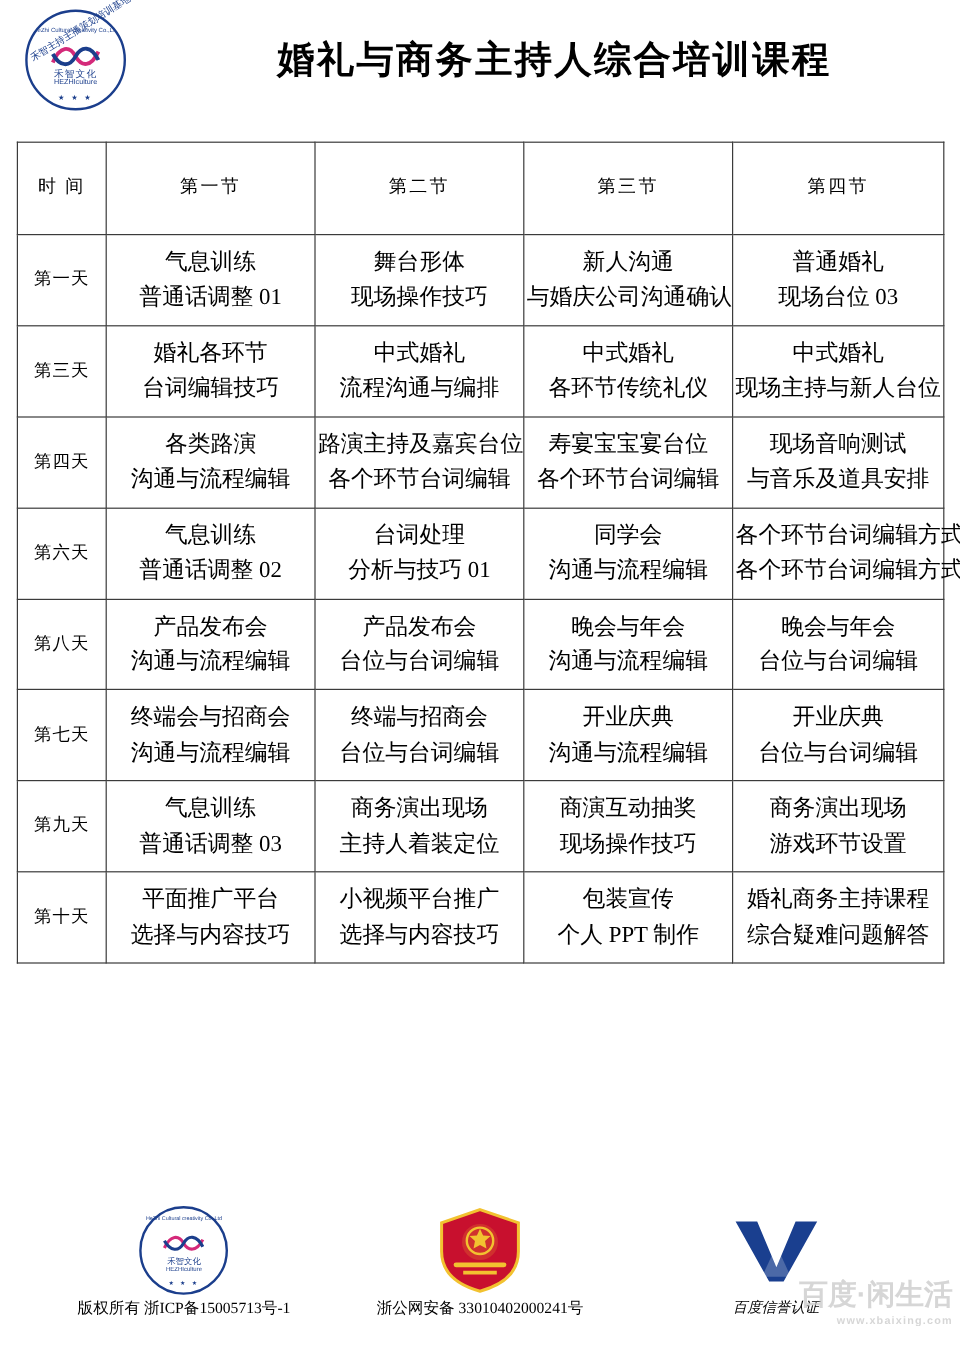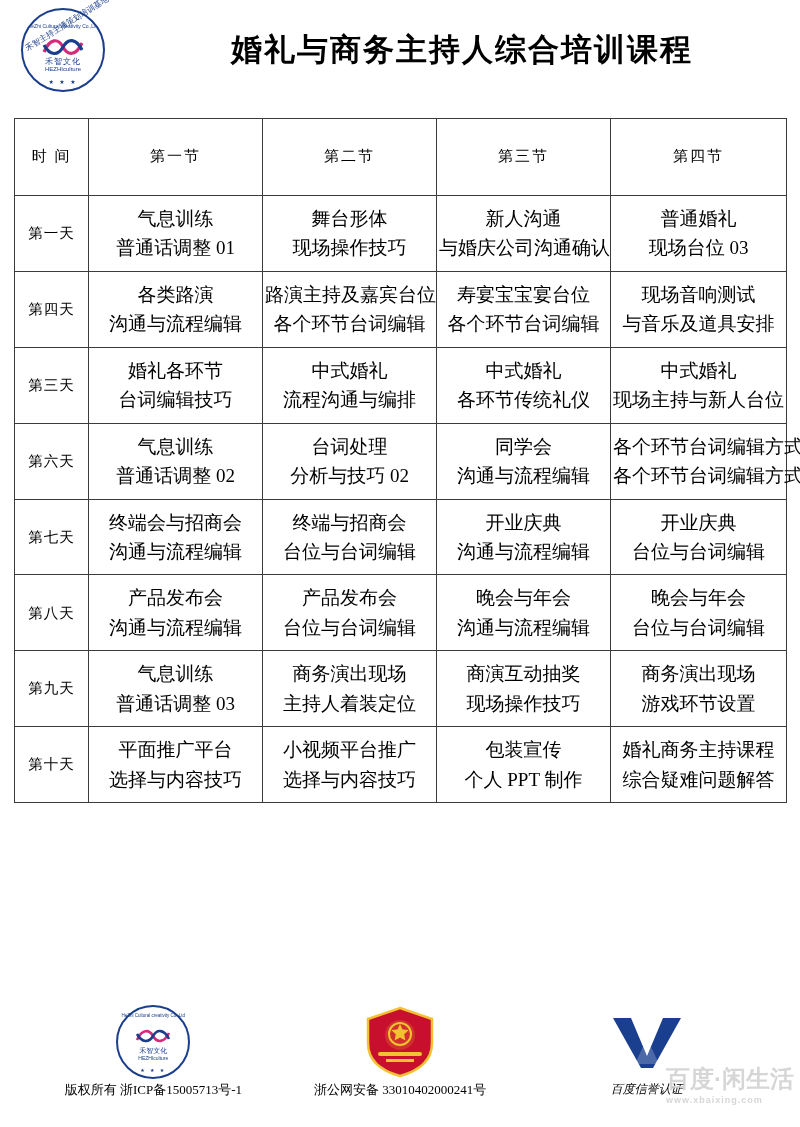--- a/index.html
+++ b/index.html
@@ -247,20 +247,21 @@
     color: #c9c9c9;
     opacity: .75;
     font-family: "Liberation Sans", sans-serif;
     white-space: nowrap;
     pointer-events: none;
     font-weight: bold;
   }
   .watermark small {
     display: block;
     font-size: 9px;
+    text-align: right;
     letter-spacing: 1px;
   }
 </style>
 </head>
 <body>
 
 <div class="page">
 
   <div class="header">
     <div class="logo-wrap">
@@ -313,111 +314,111 @@
             <td>
               <span class="cell-line">新人沟通</span>
               <span class="cell-line">与婚庆公司沟通确认</span>
             </td>
             <td>
               <span class="cell-line">普通婚礼</span>
               <span class="cell-line">现场台位 03</span>
             </td>
           </tr>
           <tr>
+            <td class="daycell">第三天</td>
+            <td>
+              <span class="cell-line">婚礼各环节</span>
+              <span class="cell-line">台词编辑技巧</span>
+            </td>
+            <td>
+              <span class="cell-line">中式婚礼</span>
+              <span class="cell-line">流程沟通与编排</span>
+            </td>
+            <td>
+              <span class="cell-line">中式婚礼</span>
+              <span class="cell-line">各环节传统礼仪</span>
+            </td>
+            <td>
+              <span class="cell-line">中式婚礼</span>
+              <span class="cell-line">现场主持与新人台位</span>
+            </td>
+          </tr>
+          <tr>
             <td class="daycell">第四天</td>
             <td>
               <span class="cell-line">各类路演</span>
               <span class="cell-line">沟通与流程编辑</span>
             </td>
             <td>
               <span class="cell-line">路演主持及嘉宾台位</span>
               <span class="cell-line">各个环节台词编辑</span>
             </td>
             <td>
               <span class="cell-line">寿宴宝宝宴台位</span>
               <span class="cell-line">各个环节台词编辑</span>
             </td>
             <td>
               <span class="cell-line">现场音响测试</span>
               <span class="cell-line">与音乐及道具安排</span>
             </td>
           </tr>
           <tr>
-            <td class="daycell">第三天</td>
-            <td>
-              <span class="cell-line">婚礼各环节</span>
-              <span class="cell-line">台词编辑技巧</span>
-            </td>
-            <td>
-              <span class="cell-line">中式婚礼</span>
-              <span class="cell-line">流程沟通与编排</span>
-            </td>
-            <td>
-              <span class="cell-line">中式婚礼</span>
-              <span class="cell-line">各环节传统礼仪</span>
-            </td>
-            <td>
-              <span class="cell-line">中式婚礼</span>
-              <span class="cell-line">现场主持与新人台位</span>
-            </td>
-          </tr>
-          <tr>
             <td class="daycell">第六天</td>
             <td>
               <span class="cell-line">气息训练</span>
               <span class="cell-line">普通话调整 02</span>
             </td>
             <td>
               <span class="cell-line">台词处理</span>
-              <span class="cell-line">分析与技巧 02</span>
+              <span class="cell-line">分析与技巧 01</span>
             </td>
             <td>
               <span class="cell-line">同学会</span>
               <span class="cell-line">沟通与流程编辑</span>
             </td>
             <td>
               <span class="cell-line">各个环节台词编辑方式</span>
               <span class="cell-line">各个环节台词编辑方式</span>
             </td>
           </tr>
           <tr>
+            <td class="daycell">第八天</td>
+            <td>
+              <span class="cell-line">产品发布会</span>
+              <span class="cell-line">沟通与流程编辑</span>
+            </td>
+            <td>
+              <span class="cell-line">产品发布会</span>
+              <span class="cell-line">台位与台词编辑</span>
+            </td>
+            <td>
+              <span class="cell-line">晚会与年会</span>
+              <span class="cell-line">沟通与流程编辑</span>
+            </td>
+            <td>
+              <span class="cell-line">晚会与年会</span>
+              <span class="cell-line">台位与台词编辑</span>
+            </td>
+          </tr>
+          <tr>
             <td class="daycell">第七天</td>
             <td>
               <span class="cell-line">终端会与招商会</span>
               <span class="cell-line">沟通与流程编辑</span>
             </td>
             <td>
               <span class="cell-line">终端与招商会</span>
               <span class="cell-line">台位与台词编辑</span>
             </td>
             <td>
               <span class="cell-line">开业庆典</span>
               <span class="cell-line">沟通与流程编辑</span>
             </td>
             <td>
               <span class="cell-line">开业庆典</span>
-              <span class="cell-line">台位与台词编辑</span>
-            </td>
-          </tr>
-          <tr>
-            <td class="daycell">第八天</td>
-            <td>
-              <span class="cell-line">产品发布会</span>
-              <span class="cell-line">沟通与流程编辑</span>
-            </td>
-            <td>
-              <span class="cell-line">产品发布会</span>
-              <span class="cell-line">台位与台词编辑</span>
-            </td>
-            <td>
-              <span class="cell-line">晚会与年会</span>
-              <span class="cell-line">沟通与流程编辑</span>
-            </td>
-            <td>
-              <span class="cell-line">晚会与年会</span>
               <span class="cell-line">台位与台词编辑</span>
             </td>
           </tr>
           <tr>
             <td class="daycell">第九天</td>
             <td>
               <span class="cell-line">气息训练</span>
               <span class="cell-line">普通话调整 03</span>
             </td>
             <td>

